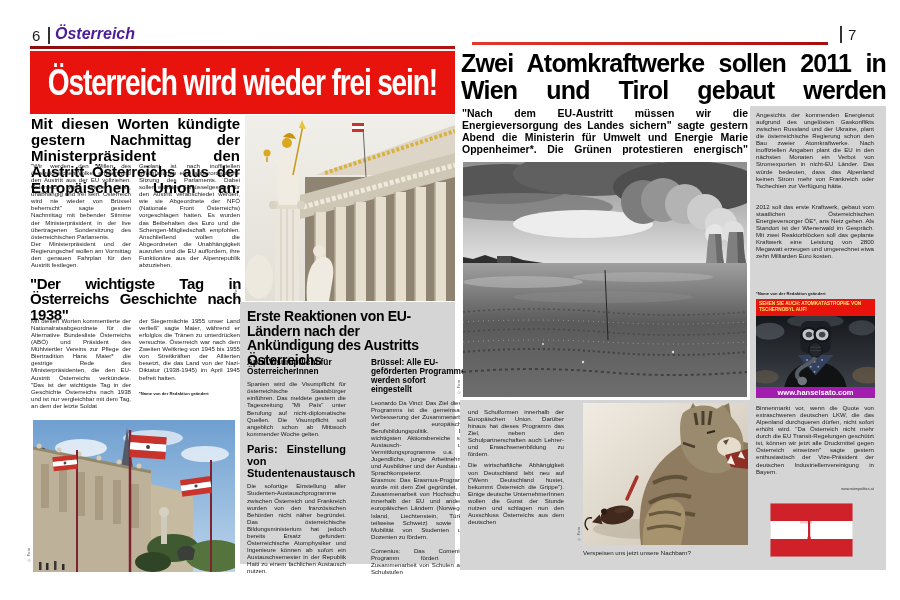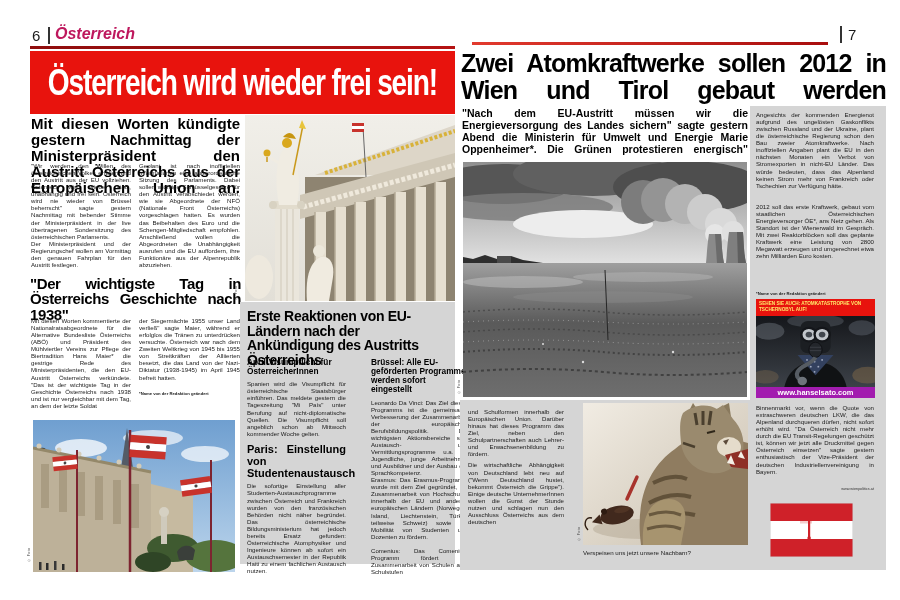--- a/index.html
+++ b/index.html
@@ -17,21 +17,21 @@
   .justall{text-align:justify;text-align-last:justify;}
   svg{display:block;}
 </style>
 </head>
 <body>
 
 <div id="page">
 
   <div class="abs pgnum" style="left:32px;top:27px;">6</div>
   <div class="abs vbar" style="left:48px;top:27px;height:17px;"></div>
-  <div class="abs" style="left:55px;top:25px;font-size:16px;font-weight:bold;font-style:italic;color:#be185d;">Österreich</div>
+  <div class="abs" style="left:55px;top:25px;font-size:16px;font-weight:bold;font-style:italic;color:#4c1d95;">Österreich</div>
   <div class="abs rule" style="left:30px;top:46px;width:425px;background:linear-gradient(90deg,#8f0d0d,#b51212);"></div>
 
   <div class="abs" style="left:30px;top:51px;width:425px;height:63px;background:#e8130d;display:flex;align-items:center;justify-content:center;overflow:hidden;">
     <span style="color:#fff;font-weight:bold;font-size:36px;white-space:nowrap;transform:scaleX(.78);letter-spacing:-1.5px;">Österreich wird wieder frei sein!</span>
   </div>
 
   <div class="abs bth justall" style="left:31px;top:116px;width:209px;font-size:15px;line-height:1.07;">Mit diesen Worten kündigte gestern Nachmittag der Ministerpräsident den Austritt Österreichs aus der Europäischen Union an.</div>
 
   <div class="abs bt" style="left:31px;top:162px;width:100px;">
     <p>"Wir werden den Willen des österreichischen Volkes erfüllen und den Austritt aus der EU vollziehen. Österreich wird wieder stolz, unabhängig und frei sein. Österreich wird nie wieder von Brüssel beherrscht" sagte gestern Nachmittag mit bebender Stimme der Ministerpräsident in der live übertragenen Sondersitzung des österreichischen Parlaments.</p>
@@ -178,21 +178,21 @@
         <circle cx="163" cy="66" r="1.6" fill="#444"></circle>
       </g>
     </svg>
   </div>
   <div class="abs credit" style="left:27px;top:520px;height:42px;">© Foto</div>
 
   <div class="abs rule" style="left:472px;top:42px;width:356px;background:linear-gradient(90deg,#e23a2e,#a80d0d);"></div>
   <div class="abs vbar" style="left:840px;top:26px;height:17px;"></div>
   <div class="abs pgnum" style="left:848px;top:26px;">7</div>
 
-  <div class="abs bth justall" style="left:461px;top:50px;width:425px;font-size:25px;line-height:1.06;letter-spacing:-.8px;">Zwei Atomkraftwerke sollen 2012 in Wien und Tirol gebaut werden</div>
+  <div class="abs bth justall" style="left:461px;top:50px;width:425px;font-size:25px;line-height:1.06;letter-spacing:-.8px;">Zwei Atomkraftwerke sollen 2011 in Wien und Tirol gebaut werden</div>
 
   <div class="abs bth justall" style="left:462px;top:108px;width:286px;font-size:10.5px;line-height:1.13;">"Nach dem EU-Austritt müssen wir die Energieversorgung des Landes sichern" sagte gestern Abend die Ministerin für Umwelt und Energie Marie Oppenheimer*. Die Grünen protestieren energisch"</div>
 
   <div class="abs" style="left:750px;top:106px;width:136px;height:464px;background:#d5d5d5;"></div>
   <div class="abs bt" style="left:756px;top:111px;width:118px;">Angesichts der kommenden Energienot aufgrund des ungelösten Gaskonflikts zwischen Russland und der Ukraine, plant die österreichische Regierung schon den Bau zweier Atomkraftwerke. Nach inoffiziellen Angaben plant die EU in den nächsten Monaten ein Verbot von Stromexporten in nicht-EU Länder. Das würde bedeuten, dass das Alpenland keinen Strom mehr von Frankreich oder Tschechien zur Verfügung hätte.</div>
   <div class="abs bt" style="left:756px;top:203px;width:118px;">2012 soll das erste Kraftwerk, gebaut vom staatlichen Österreichischen Energieversorger ÖE*, ans Netz gehen. Als Standort ist der Wienerwald im Gespräch. Mit zwei Reaktorblöcken soll das geplante Kraftwerk eine Leistung von 2800 Megawatt erzeugen und umgerechnet etwa zehn Milliarden Euro kosten.</div>
   <div class="abs fine" style="left:756px;top:291px;width:118px;">*Name von der Redaktion geändert</div>
 
   <div class="abs" style="left:756px;top:299px;width:119px;height:17px;background:#e8130d;padding:2px 3px;box-sizing:border-box;">
     <div style="font-size:4.7px;font-weight:bold;color:#ffe96a;line-height:1.25;">SEHEN SIE AUCH: ATOMKATASTROPHE VON TSCHERNOBYL AUF!</div>

